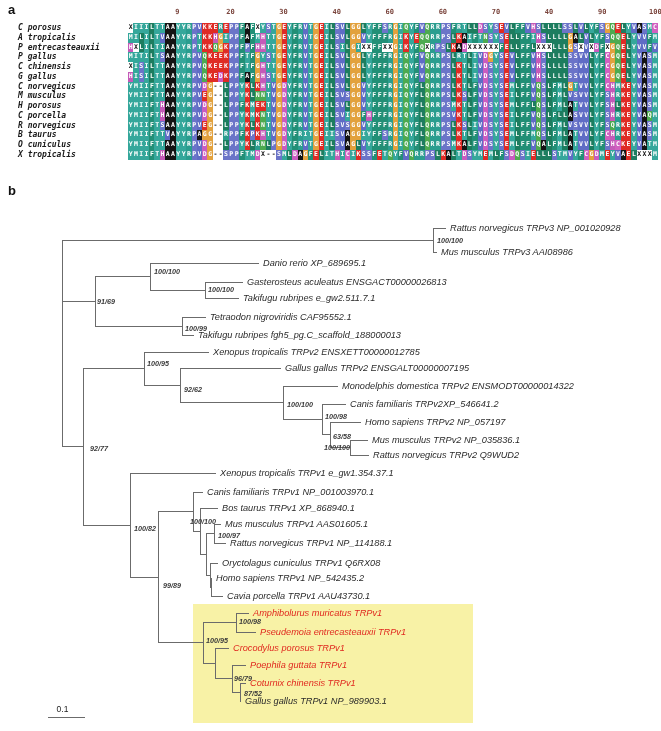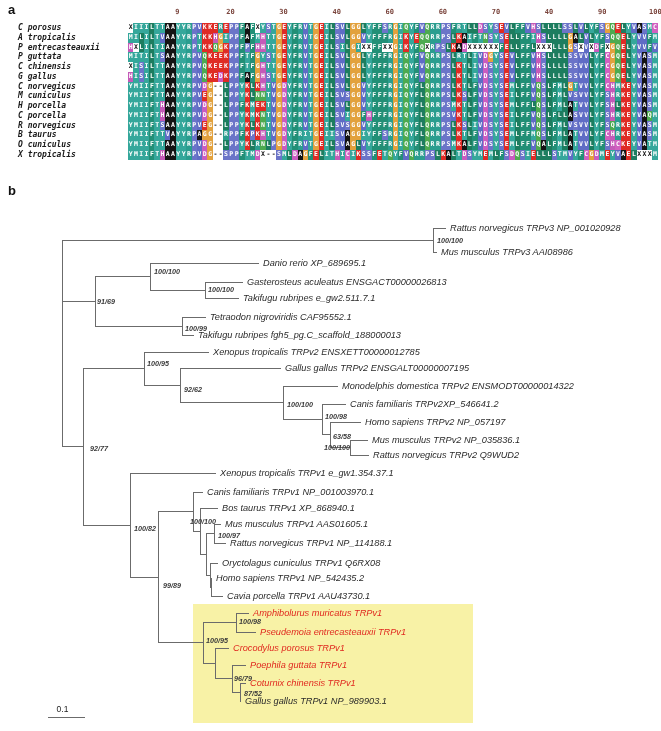--- a/index.html
+++ b/index.html
@@ -29,26 +29,26 @@
 </style>
 </head>
 <body>
 
 <div class="fig">
   <div class="panel-label" id="label-a">a</div>
   <div class="seq-names">
       <div class="seq-name">C porosus</div>
       <div class="seq-name">A tropicalis</div>
       <div class="seq-name">P entrecasteauxii</div>
-      <div class="seq-name">P guttata</div>
+      <div class="seq-name">P gallus</div>
       <div class="seq-name">C chinensis</div>
       <div class="seq-name">G gallus</div>
       <div class="seq-name">C norvegicus</div>
-      <div class="seq-name">M cuniculus</div>
-      <div class="seq-name">H porcella</div>
+      <div class="seq-name">M musculus</div>
+      <div class="seq-name">H porosus</div>
       <div class="seq-name">C porcella</div>
       <div class="seq-name">R norvegicus</div>
       <div class="seq-name">B taurus</div>
       <div class="seq-name">O cuniculus</div>
       <div class="seq-name">X tropicalis</div>
     </div>
   <div>
       <span class="ruler-num" style="left: 177.383px;">9</span>
       <span class="ruler-num" style="left: 230.483px;">20</span>
       <span class="ruler-num" style="left: 283.583px;">30</span>

